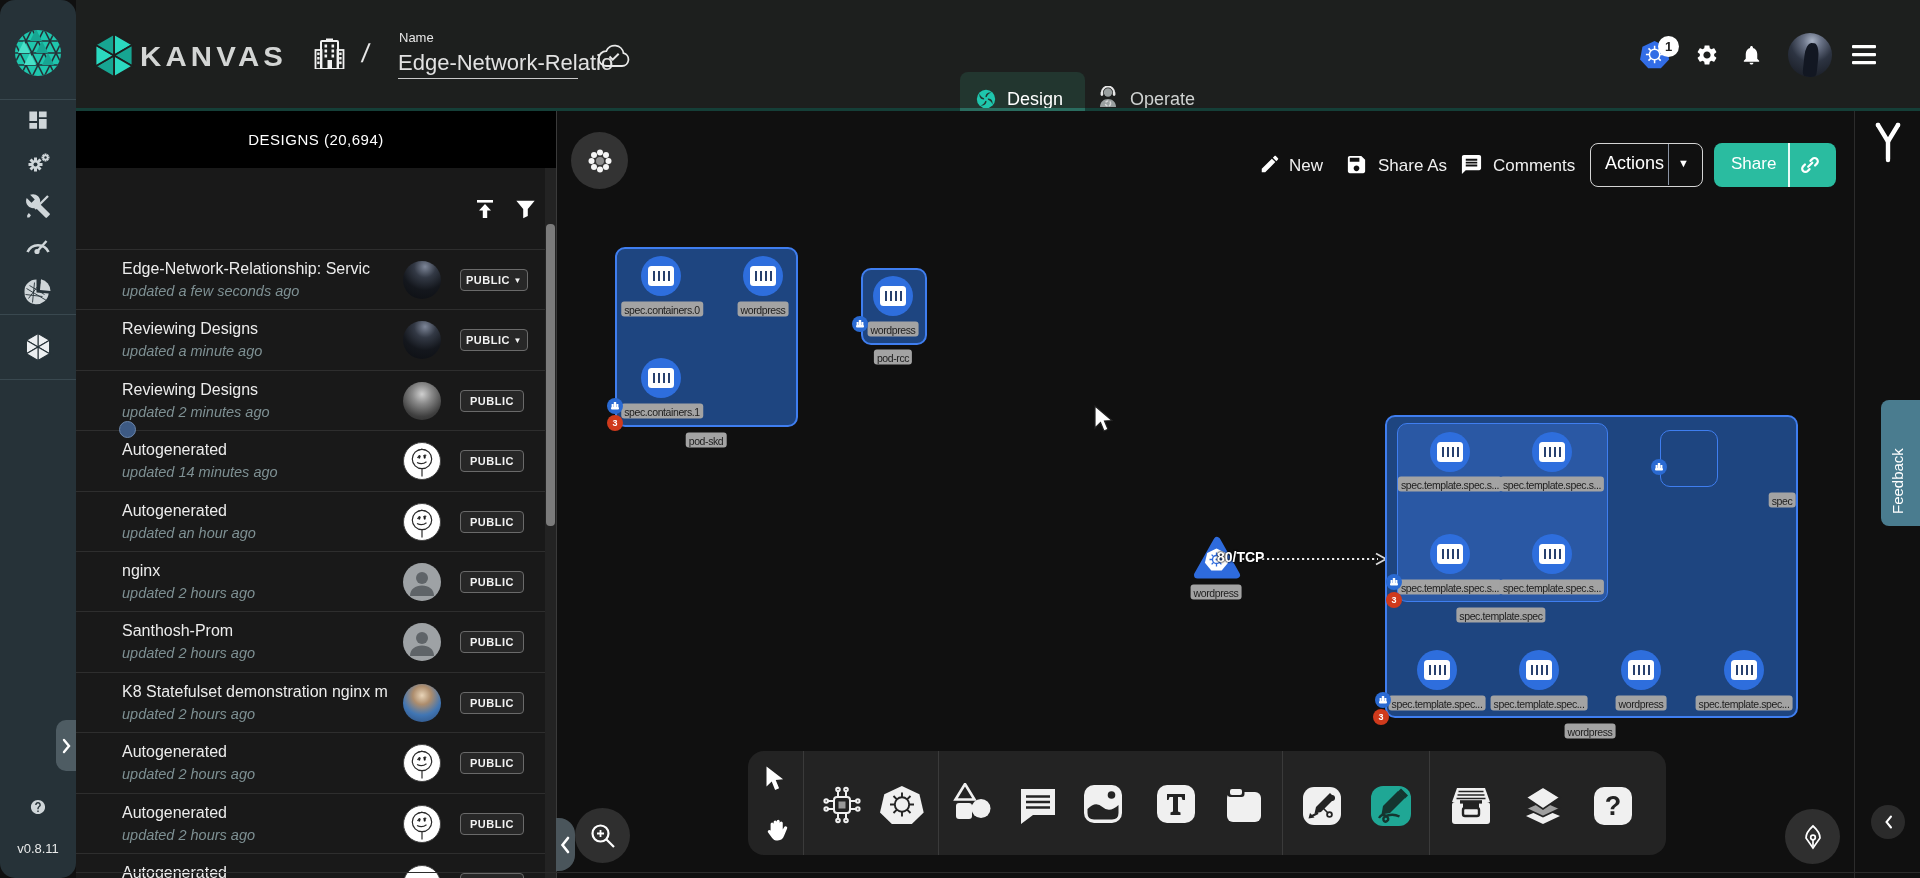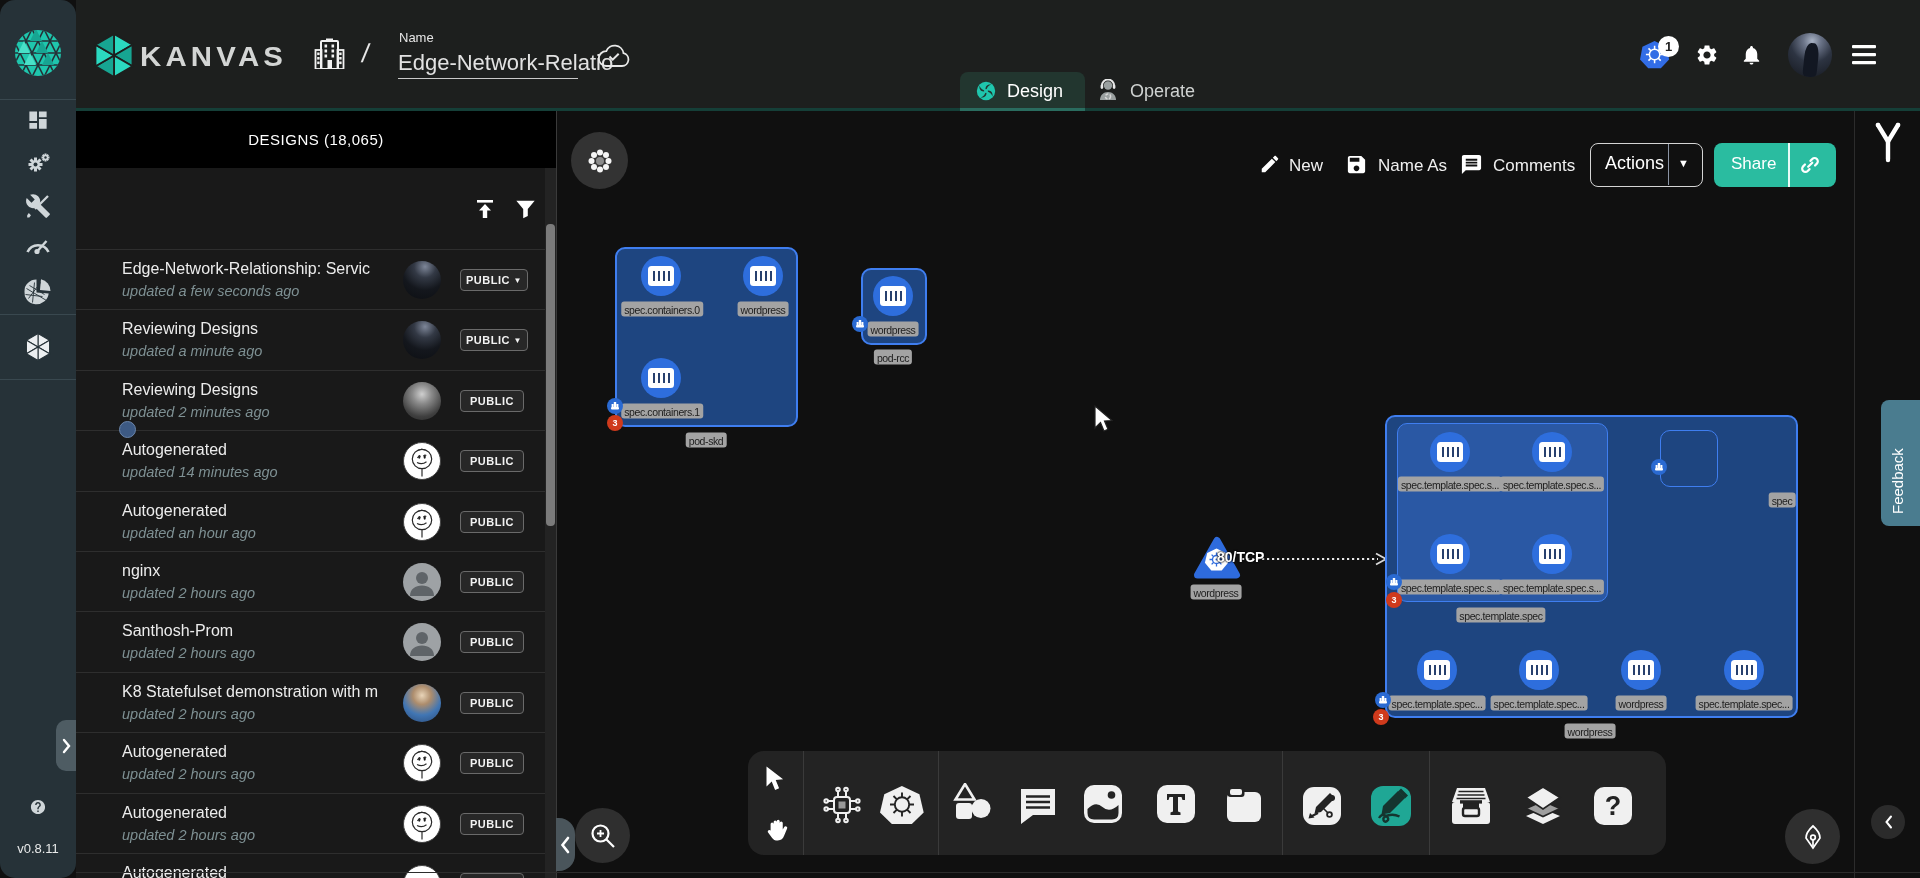--- a/index.html
+++ b/index.html
@@ -17,21 +17,21 @@
   
   #header { position:absolute; left:76px; top:0; width:1844px; height:110px; background:#1d1f1e; z-index:20; }
   #hline { position:absolute; left:76px; top:108px; width:1844px; height:3px; background:#153f38; z-index:21; }
   #hline2 { position:absolute; left:960px; top:108px; width:125px; height:3px; background:#2a6c5f; z-index:22; }
   #kanvastext { position:absolute; left:64px; top:41px; font-size:28px; font-weight:bold; color:#d3d5d4; letter-spacing:4px; transform:scale(1.05,1); transform-origin:left; }
   #namelabel { position:absolute; left:323px; top:30px; font-size:13px; color:#e6e6e6; }
   #nameval { position:absolute; left:322px; top:50px; font-size:22px; color:#e2e2e2; }
   #nameunderline { position:absolute; left:322px; top:78px; width:180px; height:1px; background:#c9c9c9; }
   #slash { position:absolute; left:286px; top:38px; font-size:26px; color:#e8e8e8; font-weight:300; transform:skewX(-8deg); }
 
-  .tab { position:absolute; top:72px; height:38px; display:flex; align-items:center; color:#fff; font-size:18px; }
+  .tab { position:absolute; top:72px; height:38px; display:flex; align-items:flex-end; color:#fff; font-size:18px; }
   #tabdesign { left:884px; width:125px; background:#22362f; border-radius:8px 8px 0 0; padding-left:15px; }
   #taboperate { left:1020px; width:130px; color:#cfd2d1; }
 
   
   #panel { position:absolute; left:76px; top:111px; width:480px; height:767px; background:#191919; z-index:10; overflow:hidden; }
   #paneltitle { position:absolute; left:0; top:0; width:480px; height:57px; background:#000; color:#fff; font-size:15px; letter-spacing:0.5px; text-align:center; line-height:57px; }
   #searchbox { position:absolute; left:19px; top:76px; width:349px; height:45px; background:#1e1e1e; border:1px solid #3e3e3e; border-radius:8px; color:#9c9c9c; font-size:17px; line-height:43px; padding-left:17px; }
   .row { position:absolute; left:0; width:469px; height:61px; border-top:1px solid #2e2e2e; background:#191919; }
   .rtitle { position:absolute; left:46px; top:10px; font-size:16px; color:#ececec; white-space:nowrap; max-width:300px; overflow:hidden; }
   .rsub { position:absolute; left:46px; top:33px; font-size:14.5px; font-style:italic; color:#7e9093; }
@@ -167,21 +167,21 @@
 
     <svg class="abs" style="left:1776px; top:45px" width="24" height="20" viewBox="0 0 24 20" fill="#fff">
       <rect y="0" width="24" height="3.2" rx="1"></rect>
         <rect y="8" width="24" height="3.2" rx="1"></rect>
         <rect y="16" width="24" height="3.2" rx="1"></rect>
     </svg>
   </div>
   <div id="hline"></div>
   <div id="hline2"></div>
   <div id="panel">
-    <div id="paneltitle">DESIGNS (18,065)</div>
+    <div id="paneltitle">DESIGNS (20,694)</div>
 
     <svg class="abs" style="left:397px; top:86px" width="24" height="24" viewBox="0 0 24 24" fill="#fff">
       <path d="M4 3h16v2.6H4z"></path>
         <path d="M12 7l6 6.5h-3.8V21h-4.4v-7.5H6z"></path>
     </svg>
 
     <svg class="abs" style="left:438px; top:87px" width="23" height="22" viewBox="0 0 24 24" fill="#fff">
       <path d="M2 3h20l-7.5 9v7.5l-5 2.5v-10z"></path>
     </svg>
     <div class="row" style="top:138px">
@@ -242,21 +242,21 @@
     <div class="row" style="top:500px">
       <div class="rtitle">Santhosh-Prom</div>
       <div class="rsub">updated 2 hours ago</div>
       <div class="rav av-person"><svg width="38" height="38" viewBox="0 0 38 38" fill="#5f6468">
             <circle cx="19" cy="15" r="6"></circle>
             <path d="M7 33 c0-7 5.4-10.5 12-10.5 S31 26 31 33 Z"></path>
           </svg></div>
       <div class="pub" style="width:64px">PUBLIC</div>
     </div>
     <div class="row" style="top:561px">
-      <div class="rtitle">K8 Statefulset demonstration with m</div>
+      <div class="rtitle">K8 Statefulset demonstration nginx m</div>
       <div class="rsub">updated 2 hours ago</div>
       <div class="rav av-photo"></div>
       <div class="pub" style="width:64px">PUBLIC</div>
     </div>
     <div class="row" style="top:621px">
       <div class="rtitle">Autogenerated</div>
       <div class="rsub">updated 2 hours ago</div>
       <div class="rav av-smiley"><svg width="36" height="36" viewBox="0 0 36 36" fill="none" stroke="#2a2a2a" stroke-width="1.2">
             <circle cx="18" cy="16" r="9.7"></circle>
             <ellipse cx="15.3" cy="13.8" rx="1.1" ry="1.9" fill="#1a1a1a" stroke="none"></ellipse>
@@ -309,21 +309,21 @@
     </svg>
   </div>
 
   <svg class="abs" style="left:1259px; top:153px; z-index:16" width="22" height="22" viewBox="0 0 24 24" fill="#fff">
     <path d="M3 17.25V21h3.75L17.81 9.94l-3.75-3.75L3 17.25zM20.71 7.04c.39-.39.39-1.02 0-1.41l-2.34-2.34c-.39-.39-1.02-.39-1.41 0l-1.83 1.83 3.75 3.75 1.83-1.83z"></path>
   </svg>
   <div class="actx" style="left:1289px">New</div>
   <svg class="abs" style="left:1345px; top:153px; z-index:16" width="23" height="23" viewBox="0 0 24 24" fill="#fff">
     <path d="M17 3H5c-1.11 0-2 .9-2 2v14c0 1.1.89 2 2 2h14c1.1 0 2-.9 2-2V7l-4-4zm-5 16c-1.66 0-3-1.34-3-3s1.34-3 3-3 3 1.34 3 3-1.34 3-3 3zm3-10H5V5h10v4z"></path>
   </svg>
-  <div class="actx" style="left:1378px">Name As</div>
+  <div class="actx" style="left:1378px">Share As</div>
   <svg class="abs" style="left:1460px; top:153px; z-index:16" width="23" height="23" viewBox="0 0 24 24" fill="#fff">
     <path d="M20 2H4c-1.1 0-2 .9-2 2v18l4-4h14c1.1 0 2-.9 2-2V4c0-1.1-.9-2-2-2zM18 14H6v-2h12v2zm0-3H6V9h12v2zm0-3H6V6h12v2z"></path>
   </svg>
   <div class="actx" style="left:1493px">Comments</div>
   <div class="abs" style="left:1590px; top:143px; width:113px; height:44px; border:1.5px solid #d4d4d4; border-radius:8px; z-index:16">
     <span style="position:absolute; left:14px; top:9px; color:#fff; font-size:18px;">Actions</span>
     <div style="position:absolute; left:77px; top:0; width:1px; height:41px; background:#8b95a5;"></div>
     <span style="position:absolute; left:87px; top:13px; color:#fff; font-size:11px;">▼</span>
   </div>
   <div class="abs" style="left:1714px; top:143px; width:122px; height:44px; background:#2abca0; border-radius:8px; z-index:16">

